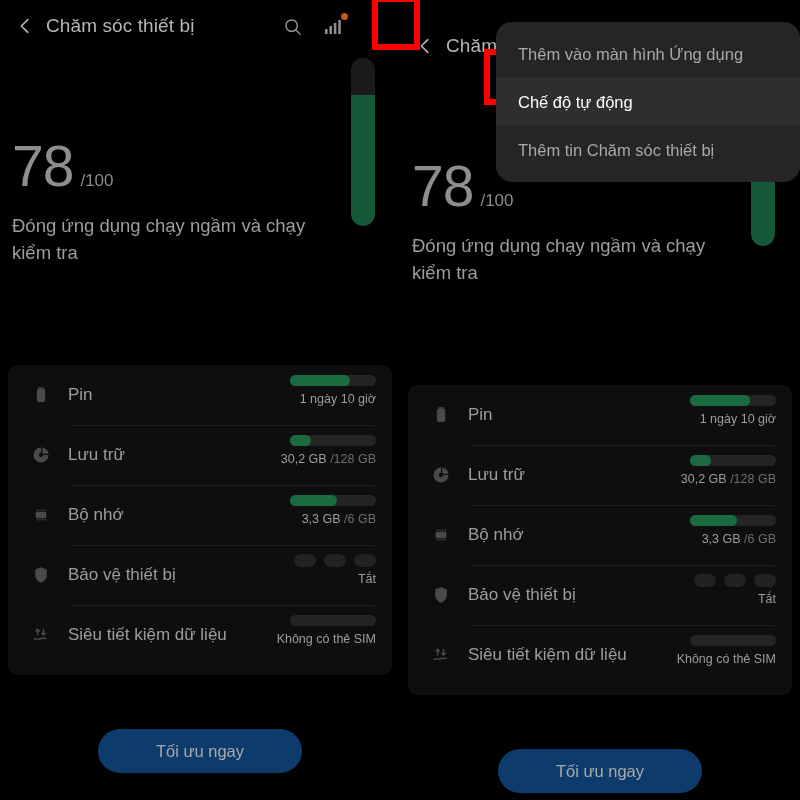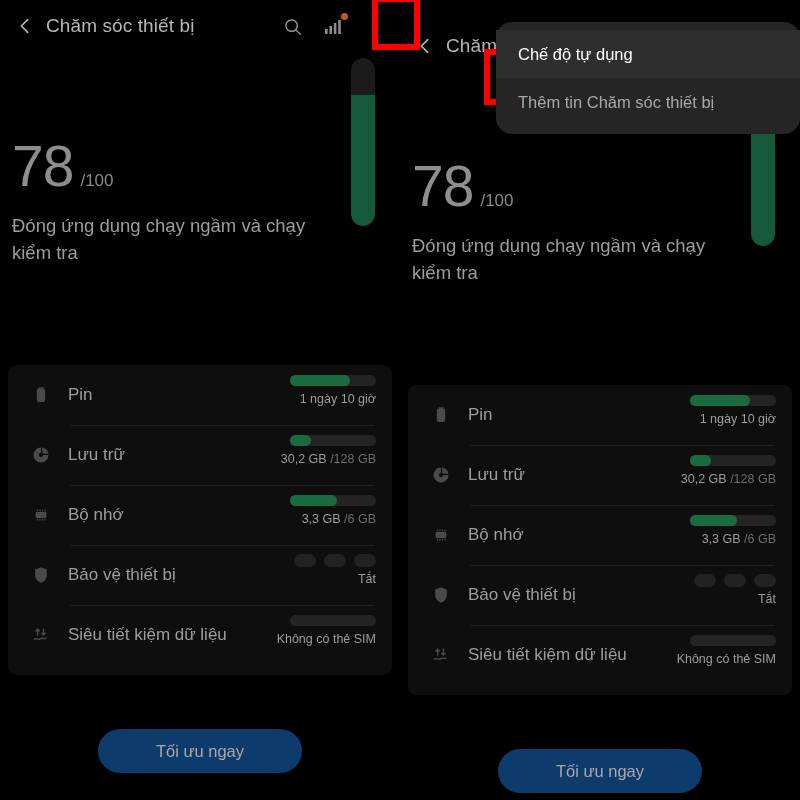--- a/index.html
+++ b/index.html
@@ -361,20 +361,21 @@
           <div class="row-right">
             <div class="bar-track"></div>
             <div class="row-value"><span>Không có thẻ SIM</span></div>
           </div>
         </div>
       </div>
 
     <div class="cta">Tối ưu ngay</div>
 
     <div class="menu">
-        <div class="menu-item selected">Chế độ tự dụng</div>
+        <div class="menu-item">Thêm vào màn hình Ứng dụng</div>
+        <div class="menu-item selected">Chế độ tự động</div>
         <div class="menu-item">Thêm tin Chăm sóc thiết bị</div>
       </div>
   </div>
 
   <div class="redbox" id="redbox-menu"></div>
   <div class="redbox" id="redbox-auto"></div>
 </div>
 
 </body></html>

